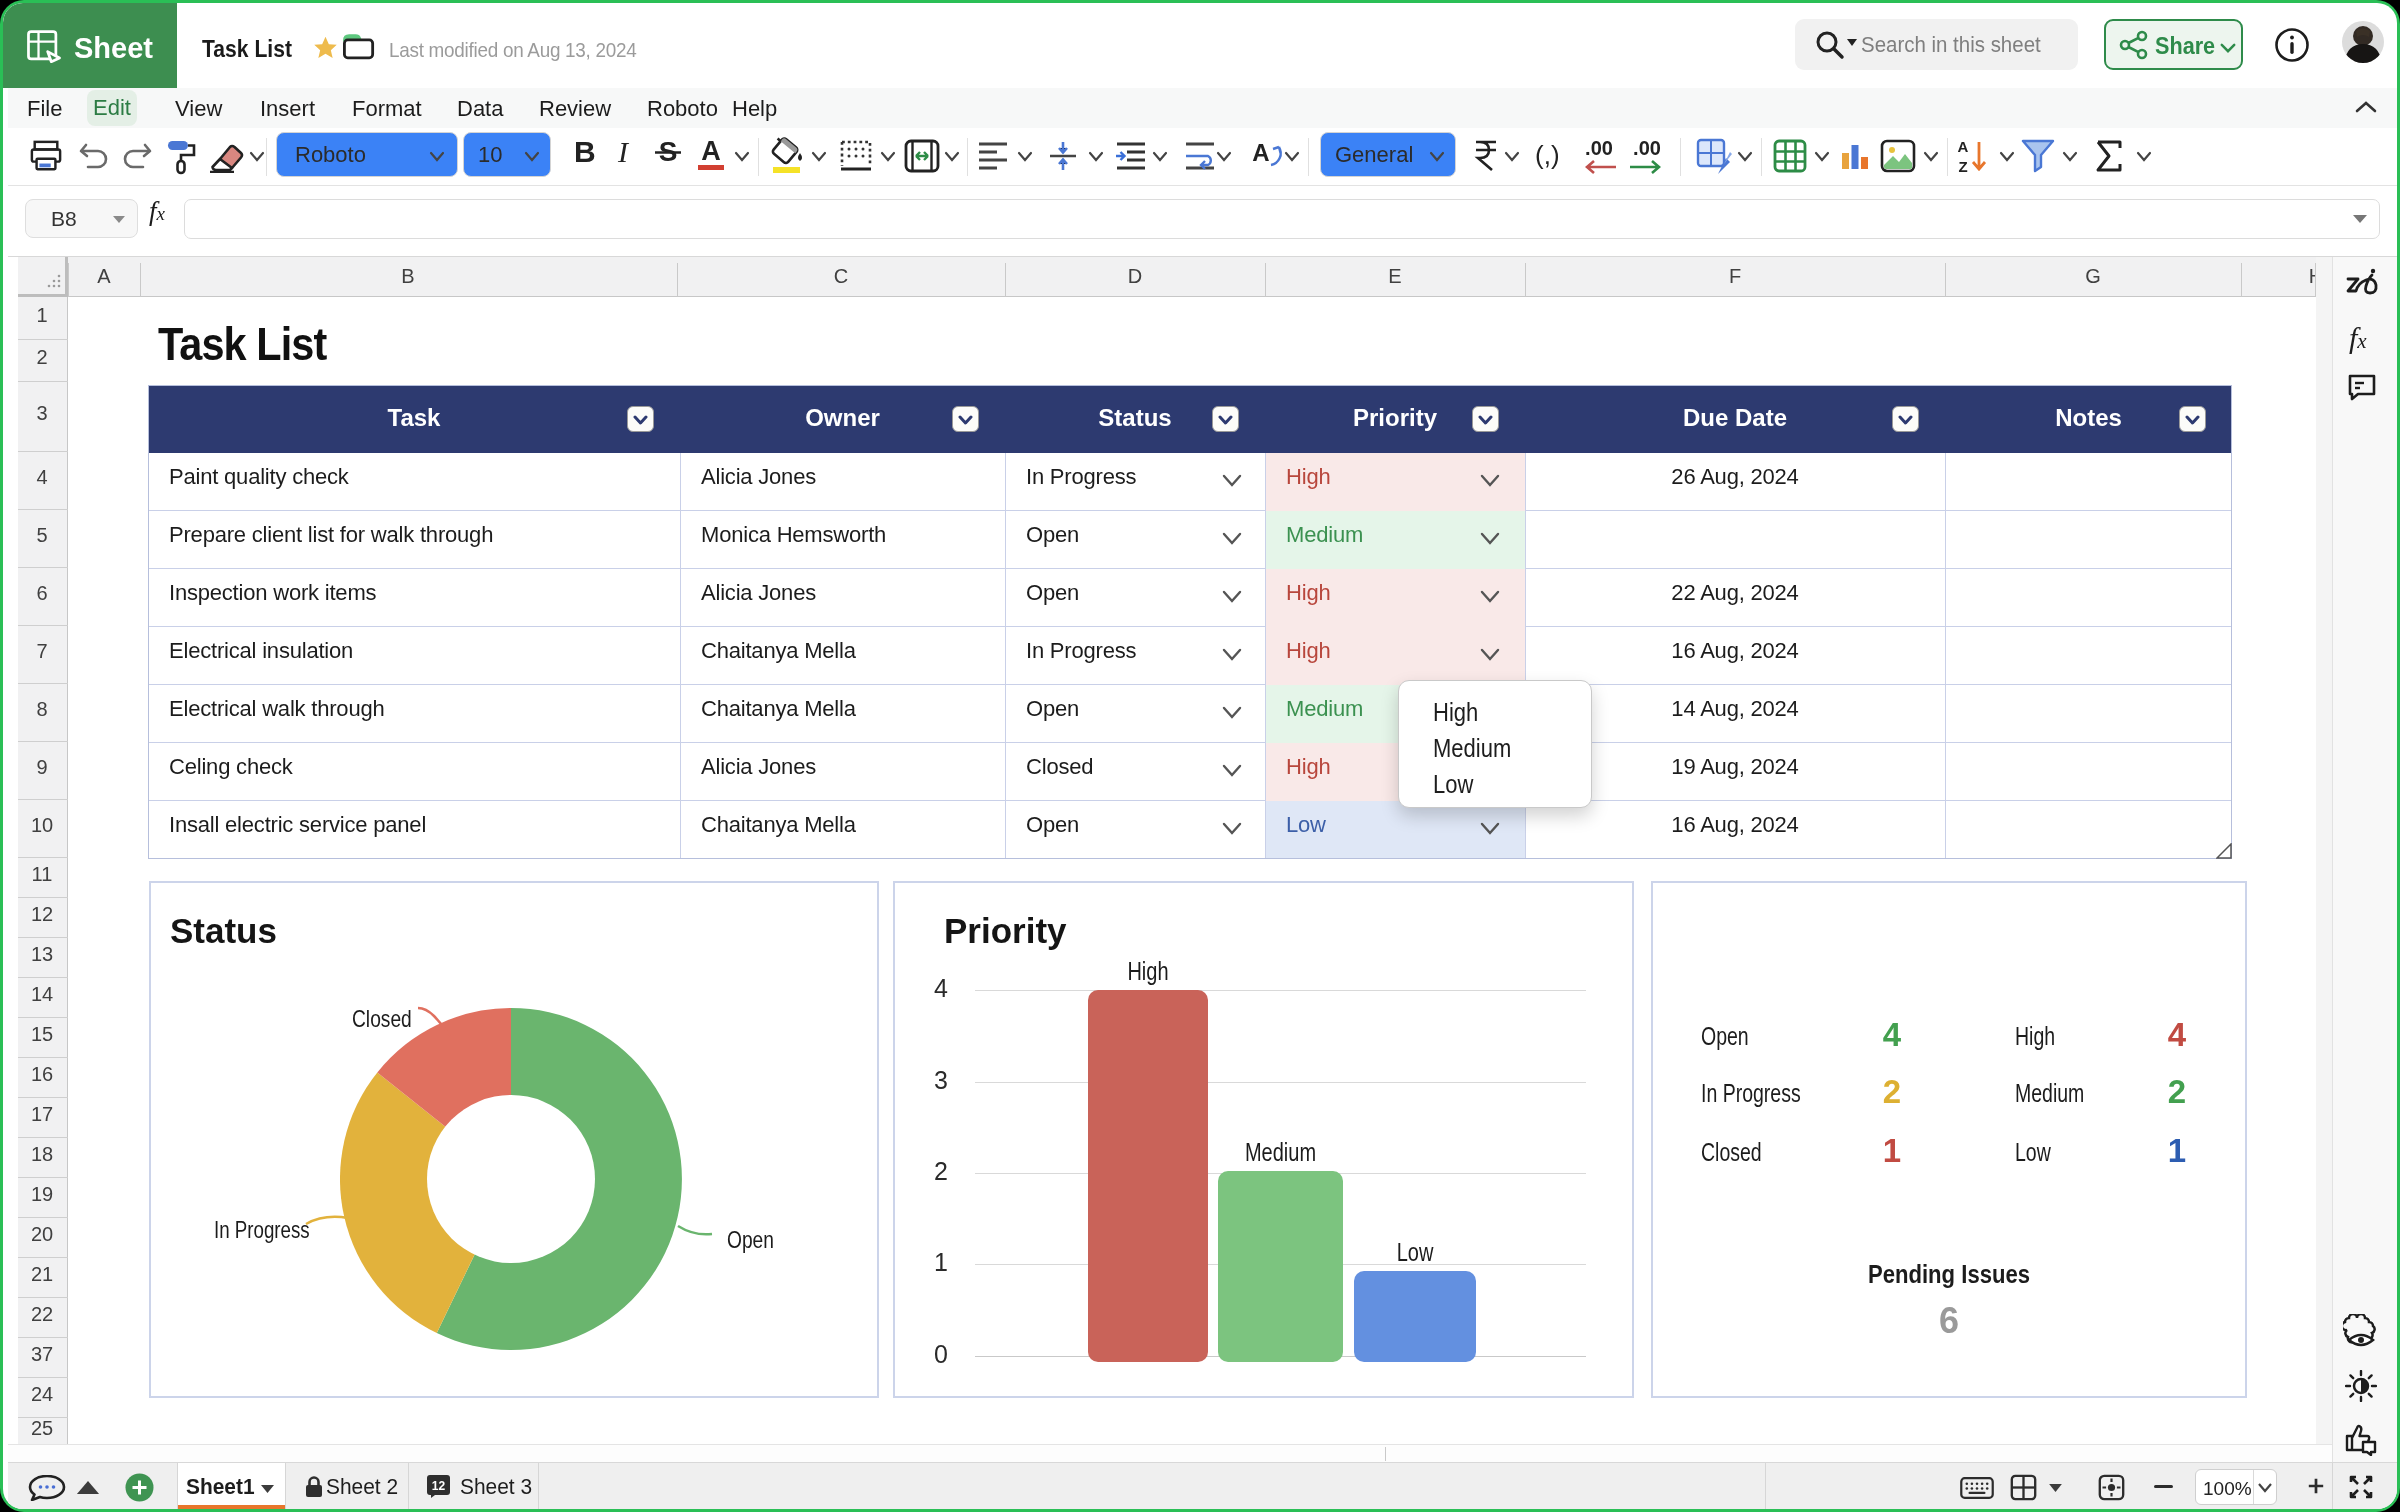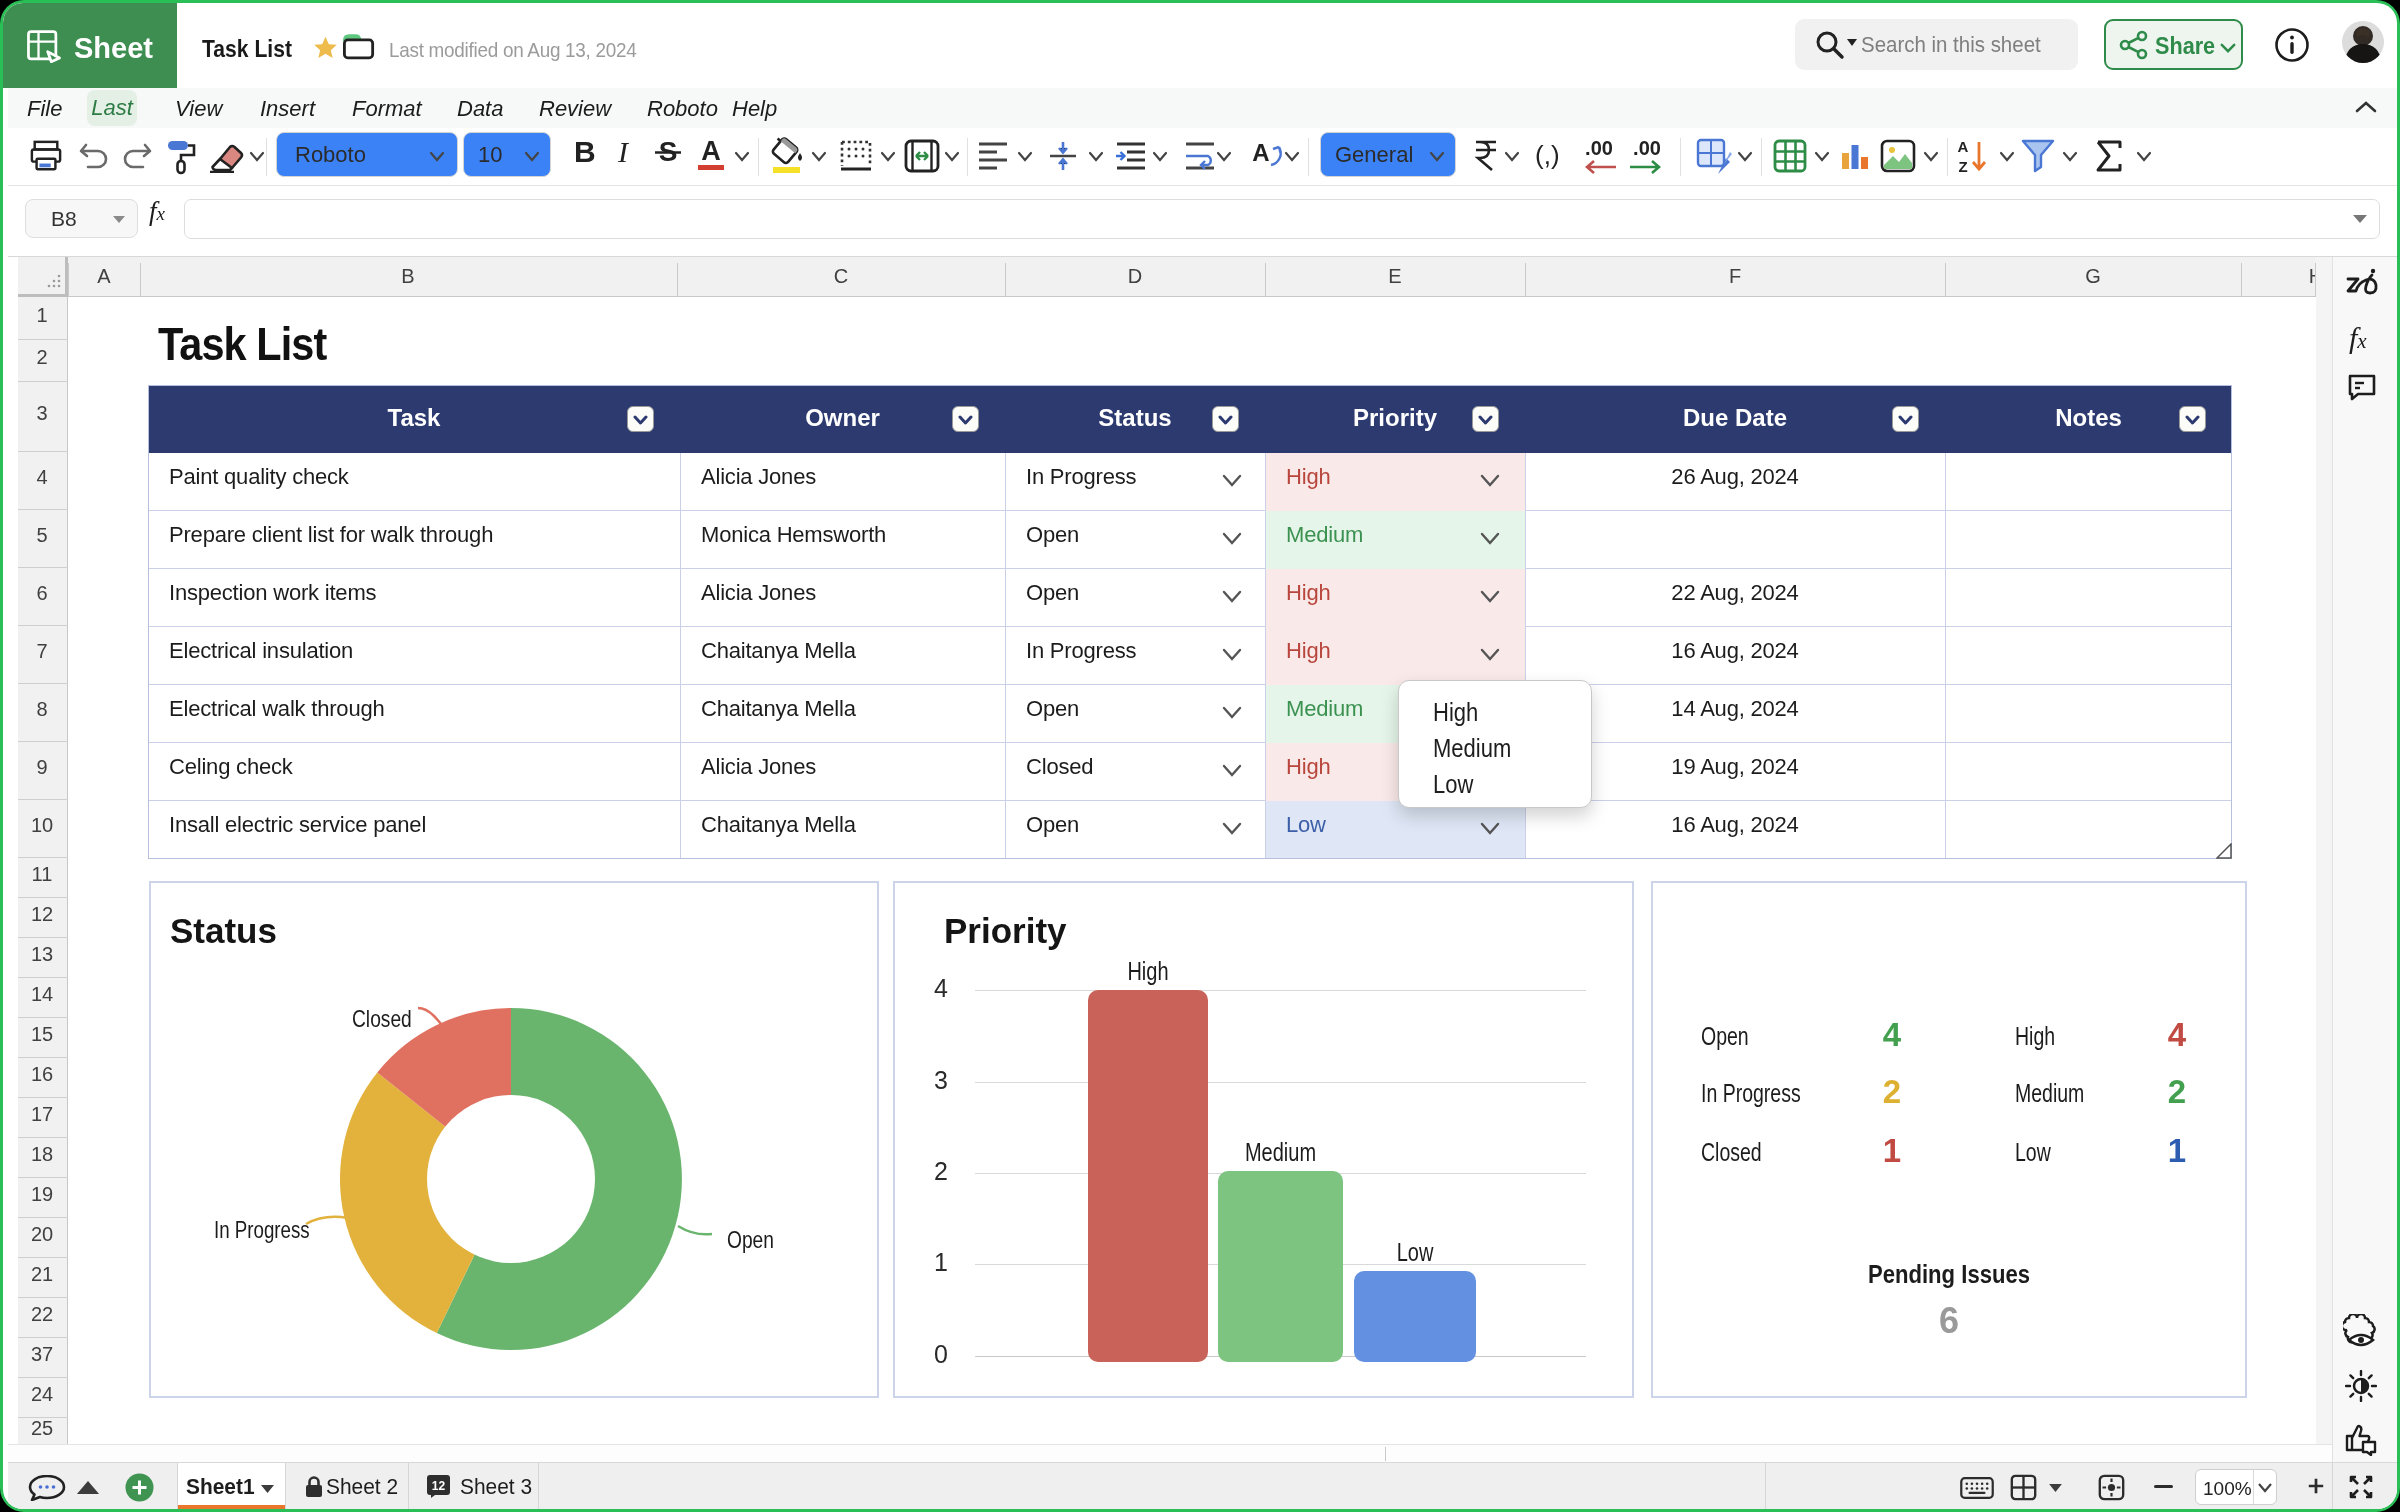--- a/index.html
+++ b/index.html
@@ -14,21 +14,21 @@
   .logo { left:-5px; top:-5px; width:174px; height:85px; background:#3d8e50; border-top-left-radius:19px; display:flex; align-items:center; padding-top:5px; }
   .logo .txt { color:#fff; font-size:29px; font-weight:bold; margin-left:9px; }
   .doctitle { left:194px; top:27px; font-size:24px; font-weight:bold; color:#1a1a1a; transform:scaleX(.88); transform-origin:left; }
   .lastmod { left:381px; top:30px; font-size:21px; color:#9b9b9b; letter-spacing:-0.3px; transform:scaleX(.9); transform-origin:left; }
   .search { left:1787px; top:11px; width:283px; height:51px; background:#f1f1f1; border-radius:9px; }
   .search .ph { position:absolute; left:66px; top:13px; font-size:22px; color:#7f7f7f; transform:scaleX(.93); transform-origin:left; }
   .sharebtn { left:2096px; top:11px; width:139px; height:51px; background:#edf5ee; border:2px solid #2e8b4a; border-radius:9px; }
   .sharebtn .txt { position:absolute; left:49px; top:12px; color:#2e8b4a; font-size:23px; font-weight:bold; transform:scaleX(.94); transform-origin:left; }
 
   
-  .menurow { left:0px; top:80px; width:2390px; height:40px; background:#f7f8f8;font-style:italic; }
+  .menurow { left:0px; top:80px; width:2390px; height:40px; background:#f7f8f8; }
   .menurow .mi { position:absolute; top:8px; font-size:22px; color:#1c1c1c; }
   .editpill { position:absolute; left:79px; top:2px; width:50px; height:36px; background:#e4efe6; border-radius:8px; text-align:center; }
   .editpill span { font-size:22px; color:#2c7c44; line-height:36px; }
 
   
   .toolbar { left:0; top:120px; width:2390px; height:58px; background:#fff; border-bottom:1px solid #e3e3e3; }
   .tsep { position:absolute; top:10px; width:1px; height:38px; background:#e0e0e0; }
   .selbox { position:absolute; top:4px; height:45px; background:#3b82f6; border:1px solid #d4d4d4; border-radius:8px; }
   .selbox .t { position:absolute; font-size:22px; color:#2b2b2b; top:9px; }
   .ticon { position:absolute; }
@@ -150,21 +150,21 @@
         </clipPath>
     <g clip-path="url(#av)">
       <circle cx="21" cy="15" r="10" fill="#322a24"></circle>
       <path d="M2 42 Q5 23 21 23 Q37 23 40 42 Z" fill="#171514"></path>
       <path d="M14 10 q7 -5 14 0 l-1 6 q-6 -4 -12 0 Z" fill="#3a3026"></path>
     </g>
   </svg>
 
   <div class="abs menurow">
     <div class="mi" style="left:19px">File</div>
-    <div class="editpill"><span>Last</span></div>
+    <div class="editpill"><span>Edit</span></div>
     <div class="mi" style="left:167px">View</div>
     <div class="mi" style="left:252px">Insert</div>
     <div class="mi" style="left:344px">Format</div>
     <div class="mi" style="left:449px">Data</div>
     <div class="mi" style="left:531px">Review</div>
     <div class="mi" style="left:639px">Roboto</div>
     <div class="mi" style="left:724px">Help</div>
     <svg style="position:absolute;left:2345px;top:10px" width="26" height="20" viewBox="0 0 26 20">
       <path d="M4 13 L13 5 L22 13" fill="none" stroke="#333" stroke-width="2.6" stroke-linecap="round"></path>
     </svg>

